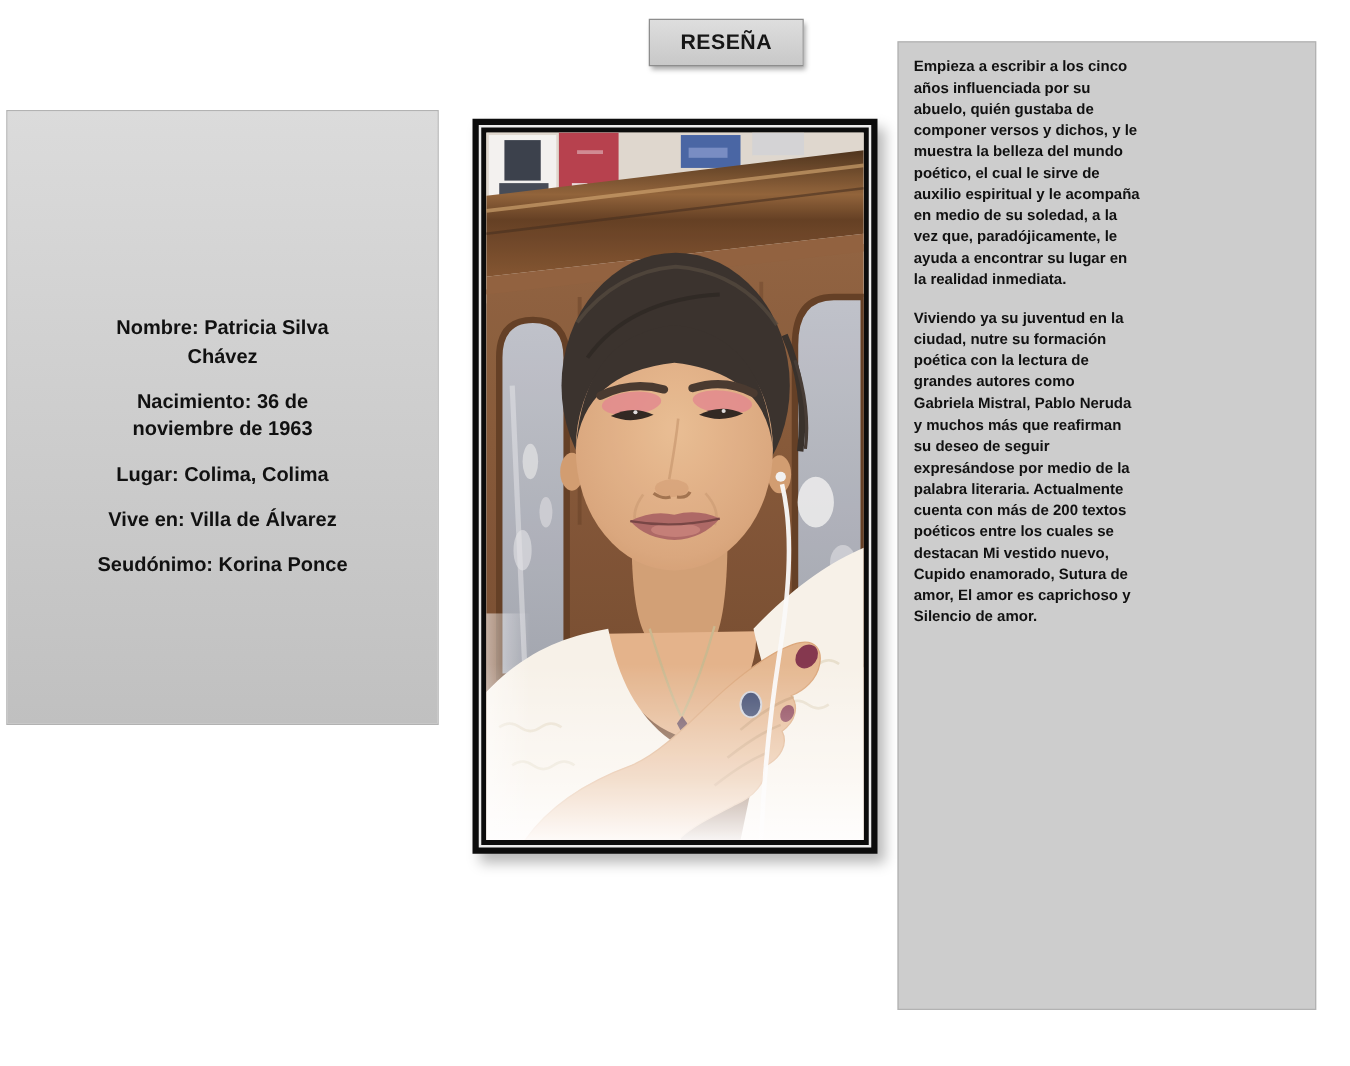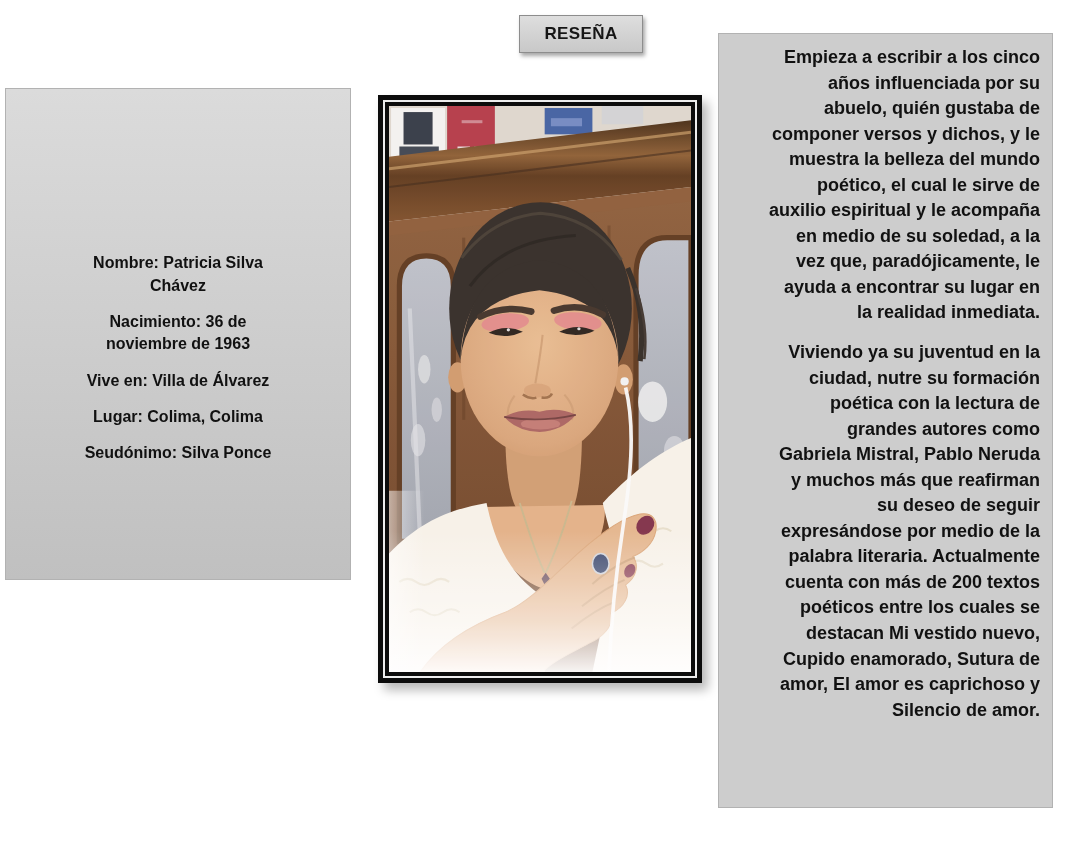--- a/index.html
+++ b/index.html
@@ -47,39 +47,39 @@
   }
   .photo-area{width:100%;height:100%;display:block;background:#d9d2c8;}
   .photo-area svg{width:100%;height:100%;display:block;}
   .bio-box{
     position:absolute;left:718px;top:33px;width:335px;height:775px;
     box-sizing:border-box;background:var(--panel-bg);
     border:1px solid var(--panel-border);
     padding:11px 12px;
   }
   .bio-par{
-    white-space:pre-line;font-weight:bold;font-size:18px;line-height:1.42;
-    margin:0 0 14px 0;color:var(--text);text-align:right;
+    white-space:pre-line;font-weight:bold;font-size:12px;line-height:1.42;
+    margin:0 0 14px 0;color:var(--text);
   }
 </style>
 </head>
 <body>
 
 <div class="page">
 
   <div class="badge">RESEÑA</div>
 
   <div class="info-box">
     <p class="info-line">Nombre: Patricia Silva
 Chávez</p>
     <p class="info-line">Nacimiento: 36 de
 noviembre de 1963</p>
+    <p class="info-line">Lugar: Colima, Colima</p>
     <p class="info-line">Vive en: Villa de Álvarez</p>
-    <p class="info-line">Lugar: Colima, Colima</p>
-    <p class="info-line">Seudónimo: Silva Ponce</p>
+    <p class="info-line">Seudónimo: Korina Ponce</p>
   </div>
 
   <div class="photo-frame">
     <div class="photo-frame-mid">
       <div class="photo-area">
         <svg viewBox="0 0 291 559" preserveAspectRatio="none" aria-hidden="true">
           <defs>
             <linearGradient id="wood" x1="0" y1="0" x2="0" y2="1">
               <stop offset="0" stop-color="#8a5a35"></stop>
                 <stop offset="1" stop-color="#66391d"></stop>

